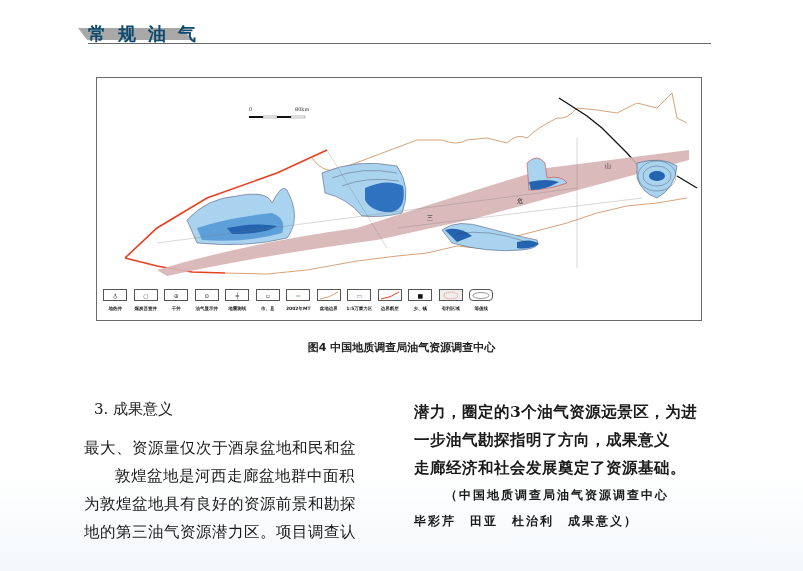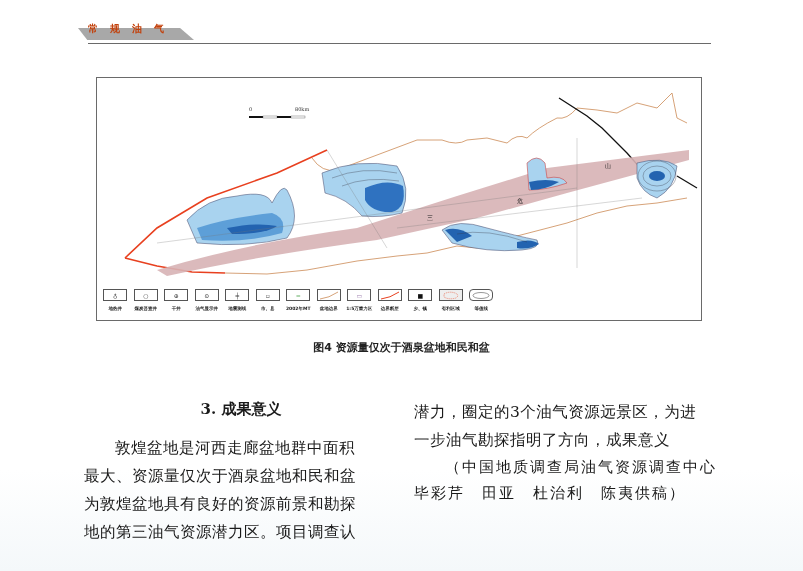--- a/index.html
+++ b/index.html
@@ -15,21 +15,21 @@
       position: absolute; left: 78px; top: 22px; width: 633px; height: 22px;
     }
     .section-tab {
       position: absolute; left: 0; top: 6px; width: 116px; height: 12px;
       background: #a8a8a8;
       clip-path: polygon(0 0, 88% 0, 100% 100%, 8% 100%);
     }
     .section-title {
       position: absolute; left: 10px; top: 0px;
       font-family: "DejaVu Sans", sans-serif; font-weight: bold;
-      font-size: 10px; letter-spacing: 12px; color: #c2410c;
+      font-size: 18px; letter-spacing: 12px; color: #0c4a6e;
     }
     .section-rule {
       position: absolute; left: 10px; top: 21px; width: 623px; height: 0;
       border-top: 1.5px solid #6a6a6a;
     }
     
     .figure-frame {
       position: absolute; left: 96px; top: 77px; width: 606px; height: 244px;
       border: 1.5px solid #6a6a6a; background: #fff;
     }
@@ -48,32 +48,32 @@
       margin-top: 5px; font-size: 4.5px; white-space: nowrap; color: #222;
       font-family: "DejaVu Sans", sans-serif; font-weight: bold;
     }
     .figure-caption {
       position: absolute; left: 0; width: 803px; top: 340px; text-align: center;
       font-family: "DejaVu Sans", sans-serif; font-weight: bold; font-size: 11px; color: #222;
     }
     .figure-caption .num { margin-right: 4px; }
     
     .col-left { position: absolute; left: 84px; top: 398px; width: 304px; }
-    .col-right { position: absolute; left: 414px; top: 398px; width: 304px; }
+    .col-right { position: absolute; left: 414px; top: 398px; width: 304px; font-weight: bold; }
     .subhead {
-      text-align: center; font-weight: bold; font-size: 15px; margin-left: 10px;
+      text-align: left; font-weight: normal; font-size: 15px; margin-left: 10px;
       margin-bottom: 14px; height: 22px; line-height: 22px;
     }
     .para {
       font-size: 15.5px; line-height: 28px; letter-spacing: 0.5px; text-align: justify;
     }
     .para .line { display: block; white-space: nowrap; height: 28px; }
     .indent { padding-left: 31px; }
     .credit {
-      font-family: "DejaVu Serif", serif; font-size: 15px; line-height: 26px; letter-spacing: 2px;
+      font-family: "DejaVu Serif", serif; font-size: 12px; line-height: 26px; letter-spacing: 2px;
     }
     .credit .line { display: block; white-space: nowrap; height: 26px; }
   </style>
 </head>
 <body>
 
 <div class="section-header">
   <div class="section-tab"></div>
   <div class="section-title">常规油气</div>
   <div class="section-rule"></div>
@@ -205,35 +205,36 @@
         <svg width="20" height="9">
             <ellipse cx="10" cy="4.5" rx="8" ry="3" stroke="#333" stroke-width="0.5" fill="none"></ellipse>
           </svg>
       </div>
       <div class="legend-label">等值线</div>
     </div>
   </div>
 </div>
 
 <div class="figure-caption">
-  <span class="num">图4</span><span>资源量仅次于酒泉盆地和民和盆</span>
+  <span class="num">图4</span><span>中国地质调查局油气资源调查中心</span>
 </div>
 
 <div class="col-left">
   <div class="subhead">3. 成果意义</div>
   <div class="para">
+    <span class="line">最大、资源量仅次于酒泉盆地和民和盆</span>
     <span class="line indent">敦煌盆地是河西走廊盆地群中面积</span>
-    <span class="line">最大、资源量仅次于酒泉盆地和民和盆</span>
     <span class="line">为敦煌盆地具有良好的资源前景和勘探</span>
     <span class="line">地的第三油气资源潜力区。项目调查认</span>
   </div>
 </div>
 
 <div class="col-right">
   <div class="para">
     <span class="line">潜力，圈定的3个油气资源远景区，为进</span>
     <span class="line">一步油气勘探指明了方向，成果意义</span>
+    <span class="line">走廊经济和社会发展奠定了资源基础。</span>
   </div>
   <div class="credit">
     <span class="line indent">（中国地质调查局油气资源调查中心</span>
-    <span class="line">毕彩芹　田亚　杜治利　陈夷供稿）</span>
+    <span class="line">毕彩芹　田亚　杜治利　成果意义）</span>
   </div>
 </div>
 
 </body></html>

